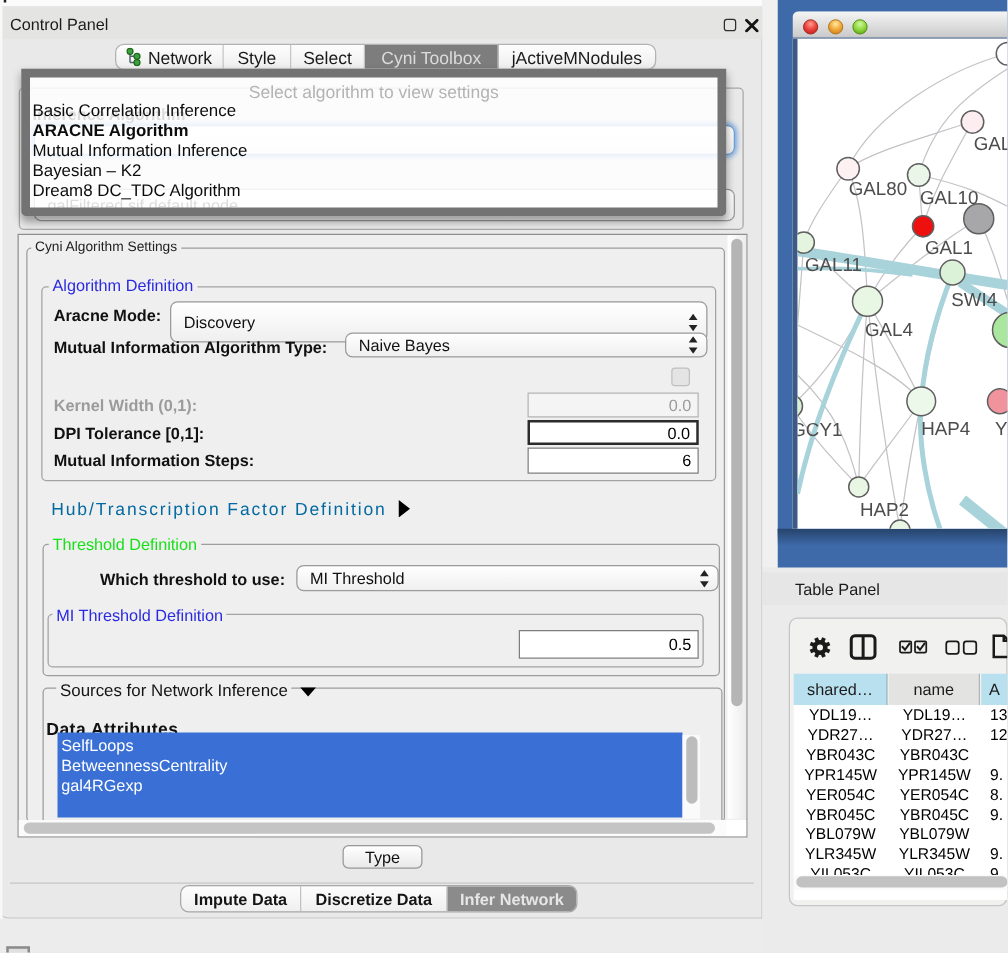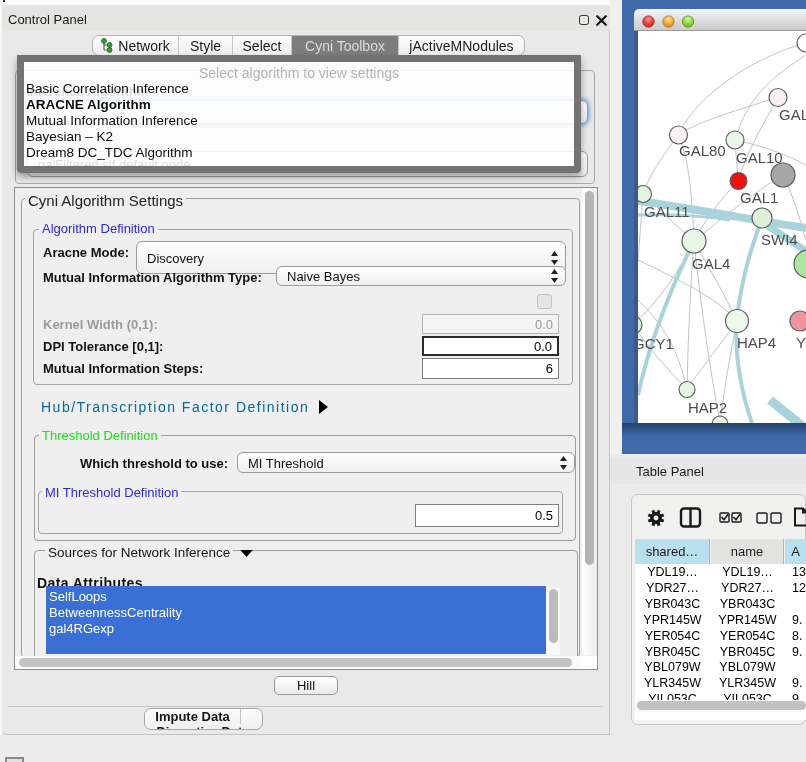--- a/index.html
+++ b/index.html
@@ -30,21 +30,21 @@
 #pane { left:14px; top:187px; width:584px; height:483px; border:1px solid #8f8f8f; background:#efefef; overflow:hidden; }
 .gtitle { position:absolute; background:#efefef; padding:0 3px; font-size:13px; white-space:nowrap; }
 label.b { font-weight:bold; font-size:13px; color:#111; position:absolute; white-space:nowrap; }
 label.g { color:#9b9b9b; }
 input.fld { position:absolute; font-family:"Liberation Sans", sans-serif; font-size:13px; text-align:right; padding-right:5px; }
 
 .sbthumb { position:absolute; background:#bcbcbc; border-radius:5px; }
 
 #apply { left:274px; top:676px; width:64px; height:19px; border:1px solid #989898; border-radius:5px; background:linear-gradient(#ffffff,#e9e9e9); font-size:13px; color:#111; text-align:center; line-height:17px; }
 
-#btabs { left:144px; top:708px; height:22px; font-weight:bold; display:flex; border:1px solid #a8a8a8; border-radius:7px; background:linear-gradient(#fdfdfd,#efefef); overflow:hidden; font-size:13px; color:#151515;flex-direction:column; }
+#btabs { left:144px; top:708px; height:22px; font-weight:bold; display:flex; border:1px solid #a8a8a8; border-radius:7px; background:linear-gradient(#fdfdfd,#efefef); overflow:hidden; font-size:13px; color:#151515; }
 #btabs .seg { display:flex; align-items:center; justify-content:center; height:100%; border-right:1px solid #c2c2c2; }
 #btabs .seg:last-child { border-right:none; }
 #btabs .sel { background:#8b8b8b; color:#e6e6e6; }
 
 #rightbg { left:610px; top:0; width:196px; height:762px; background:#ebebeb; }
 #bluearea { left:622px; top:0; width:184px; height:454px; background:#3e6aa9; }
 #netwin-title { left:634px; top:9px; width:172px; height:22px; background:linear-gradient(#f5f5f5,#c9c9c9); border-bottom:1px solid #9a9a9a; border-radius:5px 0 0 0; }
 #netcanvas { left:634px; top:31px; width:172px; height:392px; background:#fff; border-left:4px solid #3d5a86; }
 #tablebar { left:610px; top:458px; width:196px; height:26px; background:#e6e6e6; }
 #tablebar .t { position:absolute; left:26px; top:6px; font-size:13px; color:#1b1b1b; }
@@ -95,21 +95,21 @@
   <div class="it" style="font-weight:bold">ARACNE Algorithm</div>
   <div class="it">Mutual Information Inference</div>
   <div class="it">Bayesian – K2</div>
   <div class="it">Dream8 DC_TDC Algorithm</div>
 </div>
 
 <div class="abs" id="pane"></div>
 <div class="abs" id="paneInner" style="left:0;top:0;width:806px;height:762px;pointer-events:none;">
 
   <div class="abs gbox" style="left:21px;top:198px;width:559px;height:460px;border-color:#9d9d9d;border-radius:4px;"></div>
-  <div class="gtitle" style="left:25px;top:192px;color:#222;font-size:15px;">Cyni Algorithm Settings</div>
+  <div class="gtitle" style="left:25px;top:192px;color:#222;font-size:11px;">Cyni Algorithm Settings</div>
 
   <div class="abs gbox" style="left:33px;top:229px;width:540px;height:156px;border-color:#a3a3a3;"></div>
   <div class="gtitle" style="left:39px;top:221px;color:#2a2ae0;">Algorithm Definition</div>
   <label class="b" style="left:43px;top:245px;">Aracne Mode:</label>
   <div class="combo" style="left:136px;top:241px;width:430px;height:33px;">
       <span class="cl" style="left:10px">Discovery</span>
     <svg class="ar" viewBox="0 0 9 14" height="14">
         <path d="M4.5 0 L8 5 L1 5 Z" fill="#222"></path>
         <path d="M4.5 14 L8 9 L1 9 Z" fill="#222"></path>
       </svg>
@@ -164,21 +164,21 @@
 
   <div class="abs" style="left:546px;top:588px;width:14px;height:67px;background:#fafafa;"></div>
   <div class="sbthumb" style="left:549px;top:589px;width:9px;height:54px;"></div>
 
   <div class="abs" style="left:582px;top:188px;width:15px;height:467px;background:linear-gradient(90deg,#ffffff,#ececec);"></div>
   <div class="sbthumb" style="left:585px;top:191px;width:9px;height:374px;background:#b5b5b5;"></div>
   <div class="abs" style="left:15px;top:656px;width:566px;height:13px;background:#fbfbfb;"></div>
   <div class="sbthumb" style="left:19px;top:658px;width:553px;height:9px;background:#c4c4c4;"></div>
   <div class="abs" style="left:581px;top:656px;width:16px;height:13px;background:#fff;"></div>
 </div>
-<div class="abs" id="apply">Hill</div>
+<div class="abs" id="apply">Type</div>
 <div class="abs" style="left:8px;top:706px;width:595px;height:1px;background:#c6c6c6;"></div>
 <div class="abs" id="btabs">
   <div class="seg" style="width:96px">Impute Data</div>
   <div class="seg" style="width:117px">Discretize Data</div>
   <div class="seg sel" style="width:103px">Infer Network</div>
 </div>
 <div class="abs" style="left:5px;top:757px;width:19px;height:10px;border:2px solid #8a8a8a;background:#e0e0e0;"></div>
 
 <div class="abs" id="rightbg"></div>
 <div class="abs" id="bluearea"></div>

